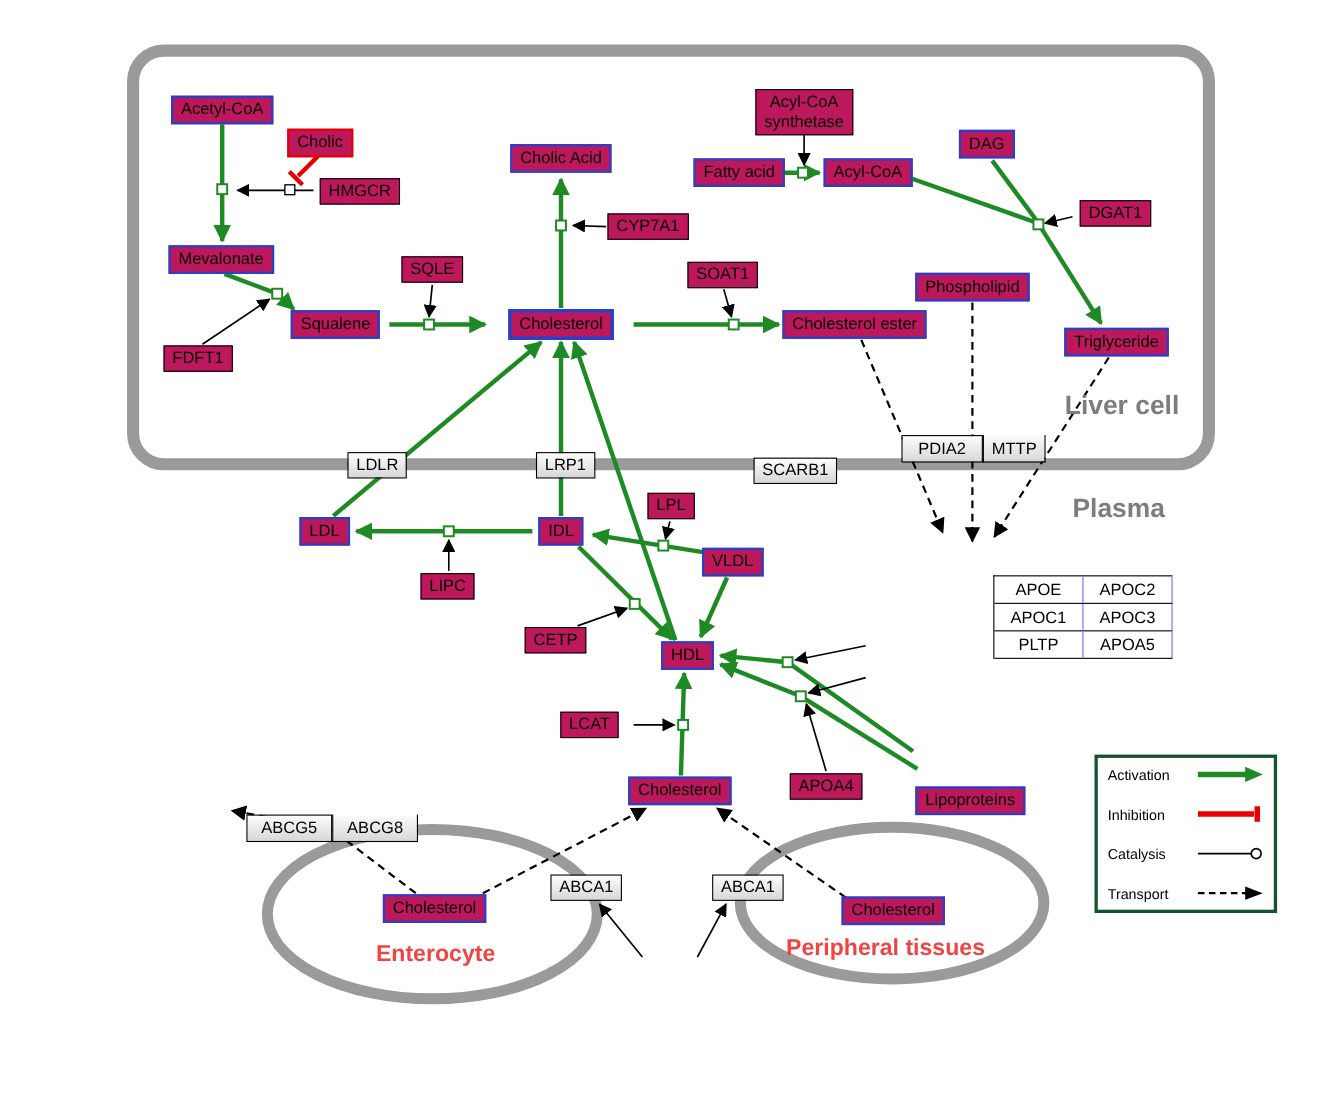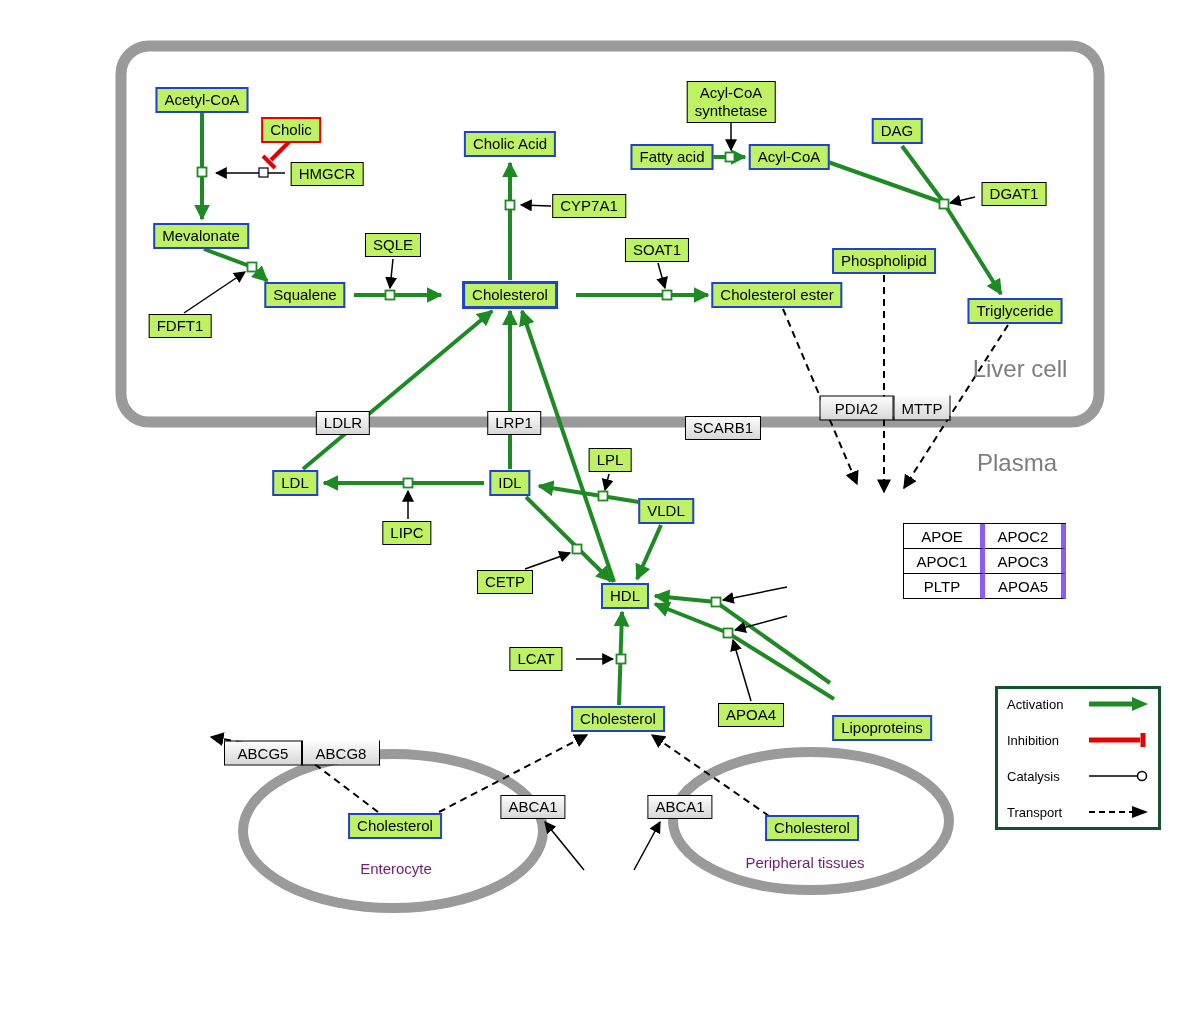--- a/index.html
+++ b/index.html
@@ -1,38 +1,38 @@
 <!DOCTYPE html>
 <html style="--metabolite-border: #2342cc; --activation-green: #1e8a24; --inhibition-red: #e60000; --membrane-gray: #9a9a9a;"><head>
 <meta charset="utf-8">
 <style>
   *{margin:0;padding:0;box-sizing:border-box}
   html,body{background:#fff}
   body{font-family:"Liberation Sans",sans-serif;color:#000}
   .canvas{position:relative;width:1200px;height:1013px;background:#fff;overflow:hidden}
   svg.edges{position:absolute;left:0;top:0;z-index:1}
-  .node{position:absolute;transform:translate(-50%,-50%);background:#bef264;font-size:15px;line-height:1.2;
+  .node{position:absolute;transform:translate(-50%,-50%);background:#be185d;font-size:15px;line-height:1.2;
         padding:2px 7px;text-align:center;white-space:nowrap;z-index:3}
   .met{border:2px solid var(--metabolite-border,#2342cc)}
   .emph{border-width:3px}
   .statin{border:2px solid var(--inhibition-red,#e60000)}
   .gene{border:1px solid #000}
   .mem{border:1px solid #000;background:linear-gradient(#fdfdfd,#d7d7d7)}
   .stack{position:absolute;transform:translate(-50%,-50%);display:flex;z-index:3}
   .stack .cell{border:1px solid #000;background:linear-gradient(#fdfdfd,#d7d7d7);height:25px;
         display:flex;align-items:center;justify-content:center;font-size:15px;white-space:nowrap}
   .stack .cell + .cell{border-top:none}
   .stack.white .cell{background:#fff}
   .apo{position:absolute;left:903px;top:523px;display:grid;grid-template-columns:81px 81px;
         border-top:1px solid #000;border-left:1px solid #000;background:#fff;z-index:3}
-  .apo .cell{border-right:5px solid #8b5cf6;border-bottom:1px solid #000;height:25px;
+  .apo .cell{border-right:1px solid #8b5cf6;border-bottom:1px solid #000;height:25px;
         display:flex;align-items:center;justify-content:center;font-size:15px}
-  .comp-label{position:absolute;transform:translate(-50%,-50%);font-weight:normal;color:#7d7d7d;
+  .comp-label{position:absolute;transform:translate(-50%,-50%);font-weight:bold;color:#7d7d7d;
         font-size:24px;white-space:nowrap;z-index:2}
-  .comp-label.small{font-size:15px;color:#701a75}
+  .comp-label.small{font-size:21px;color:#ef4444}
   .legend{position:absolute;left:995px;top:686px;width:166px;border:3px solid #14532d;background:#fff;
         padding:7px 9px;display:flex;flex-direction:column;gap:20px;z-index:3}
   .legend-row{display:flex;align-items:center;justify-content:space-between;font-size:13px}
   .legend-row span{white-space:nowrap}
 </style>
 </head>
 <body>
 
 <div class="canvas">
 

